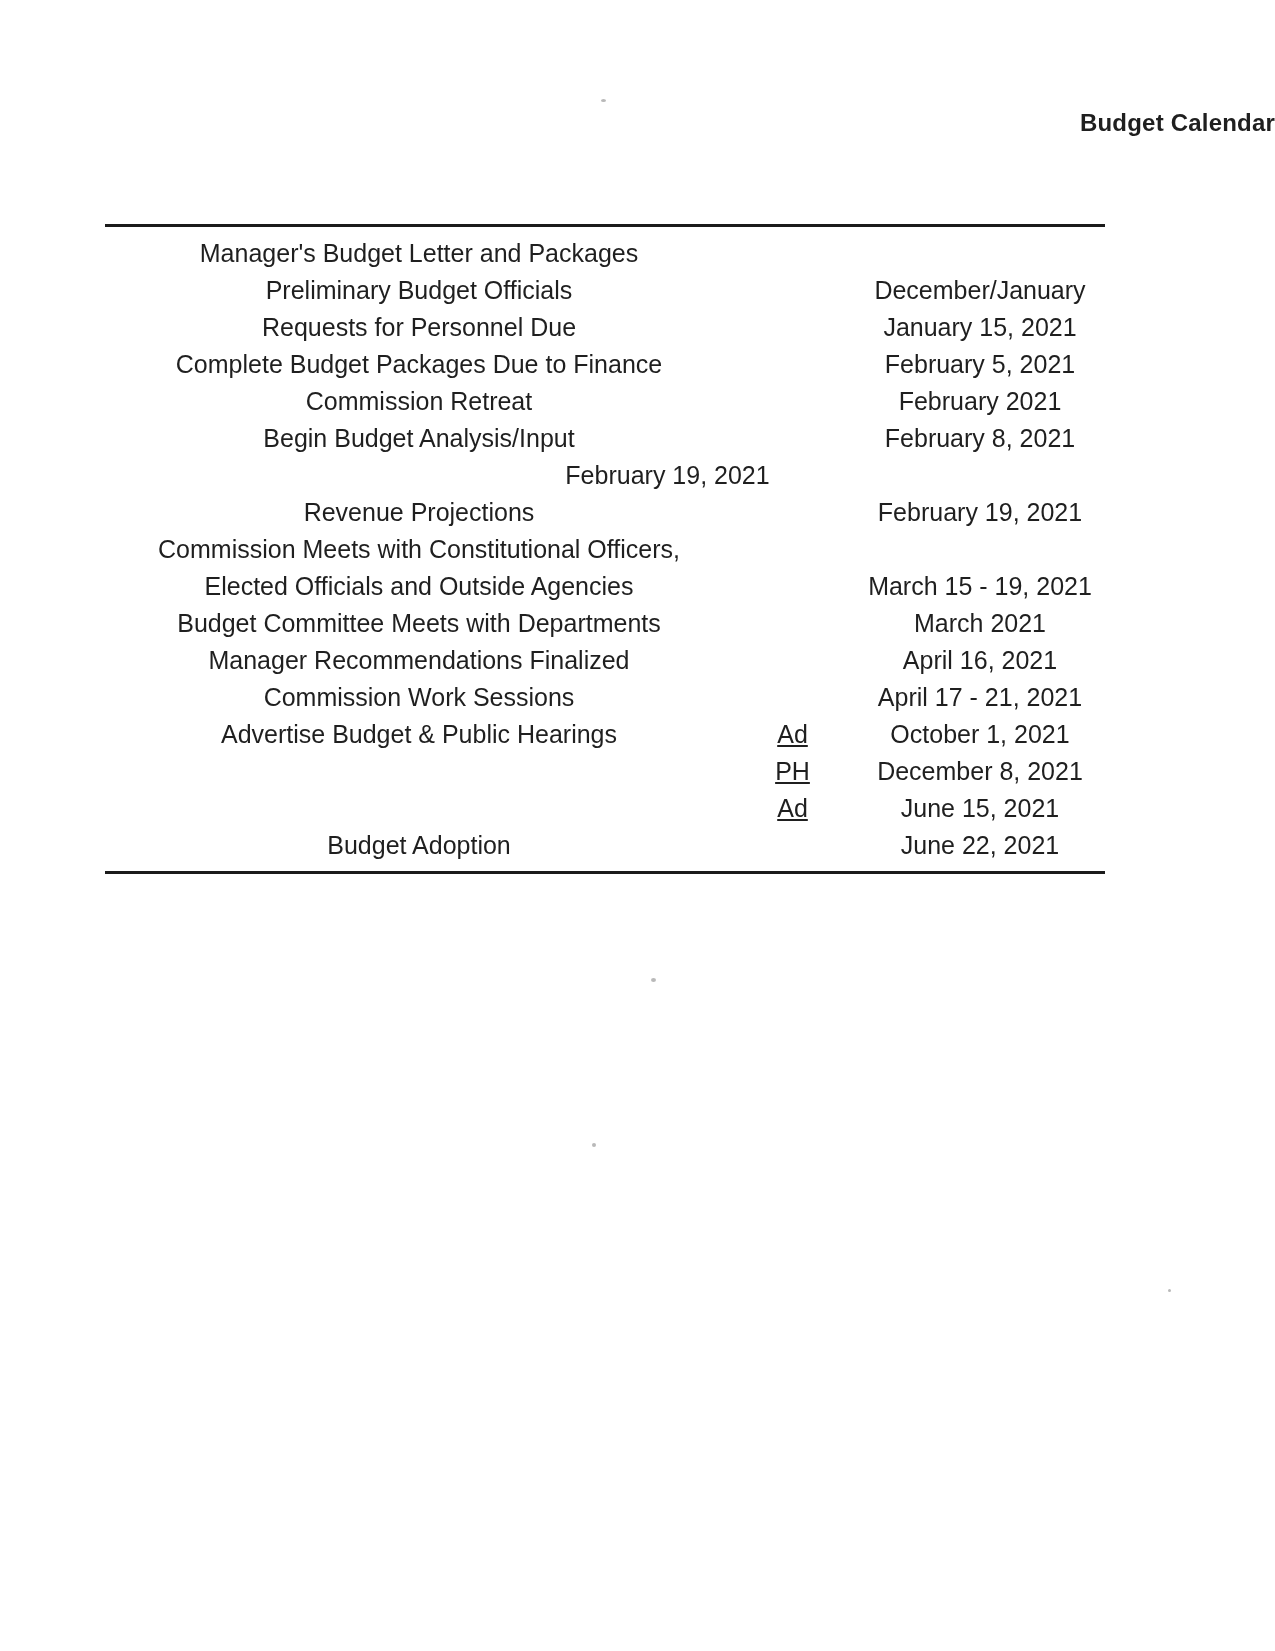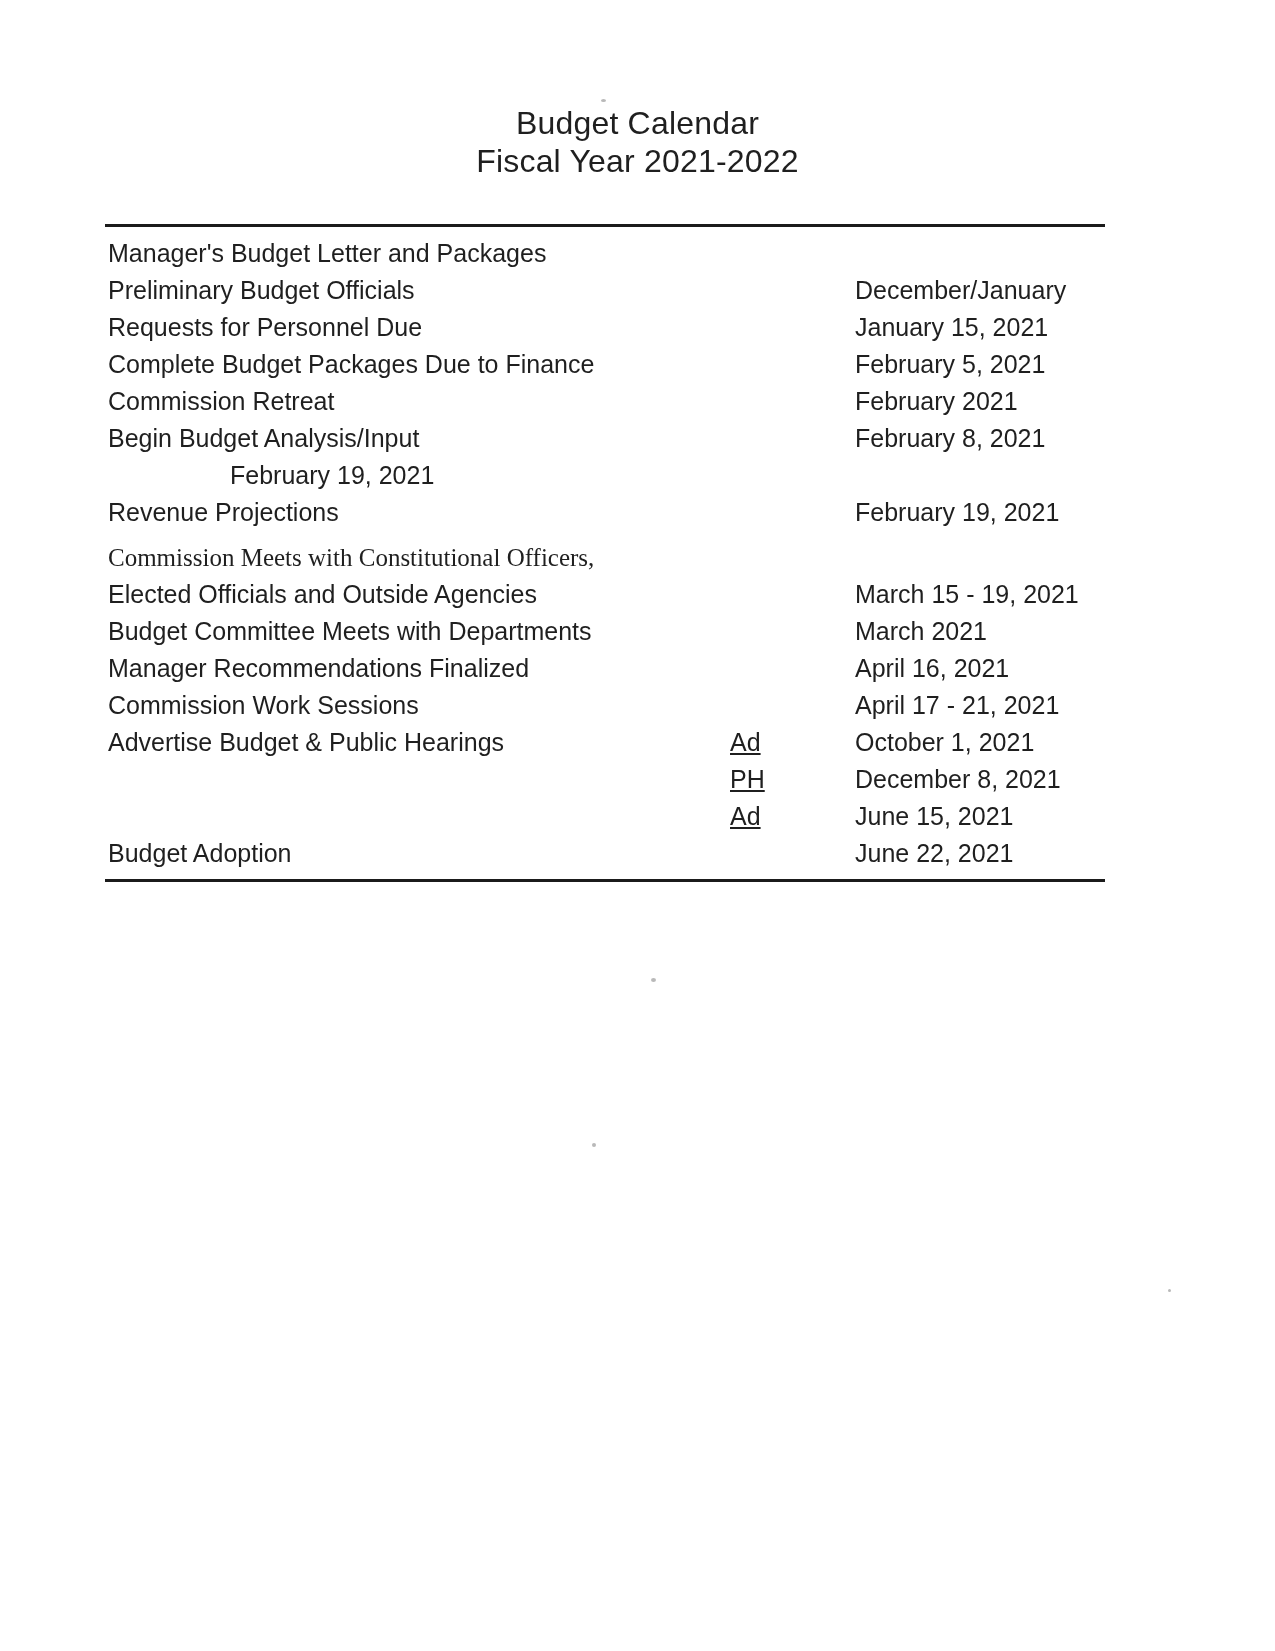--- a/index.html
+++ b/index.html
@@ -17,44 +17,45 @@
     overflow: hidden;
   }
   .title-block {
     position: absolute;
     top: 104px;
     left: 0;
     width: 100%;
     text-align: center;
   }
   .doc-title, .doc-subtitle {
-    font-weight: 400;
-    font-size: 32px;
+    font-weight: 700;
+    font-size: 24px;
     line-height: 38px;
     letter-spacing: 0.2px;
+    text-align: right;
   }
   .budget-table {
     position: absolute;
     left: 105px;
     top: 224px;
     width: 1000px;
     border-top: 3px solid #1b1b1b;
     border-bottom: 3px solid #1b1b1b;
     padding: 8px 0 7px 0;
   }
-  .rows { display: block; }
+  .rows { display: block; text-align: center; }
   .row {
     display: flex;
     align-items: baseline;
     font-size: 25px;
     line-height: 37px;
     white-space: pre;
   }
   
-  .row:nth-child(9) { margin-top: 8px; font-family: Liberation Serif, serif; }
+  .row:nth-child(9) { margin-top: 0; }
   .cell.activity {
     width: 622px;
     padding-left: 3px;
     overflow: hidden;
   }
   .cell.marker {
     width: 125px;
     text-decoration: underline;
   }
   .cell.date {
@@ -72,21 +73,20 @@
   .speck.s3 { left: 592px; top: 1143px; }
   .speck.s4 { left: 1168px; top: 1289px; width: 3px; height: 3px; }
 </style>
 </head>
 <body>
 
 <div class="page">
 
   <div class="title-block">
     <div class="doc-title">Budget Calendar</div>
-    <div class="doc-subtitle">Fiscal Year 2021-2022</div>
   </div>
 
   <div class="budget-table">
     <div class="rows">
         <div class="row">
     <span class="cell activity">Manager's Budget Letter and Packages</span>
     <span class="cell marker"></span>
   </div>
         <div class="row">
     <span class="cell activity">Preliminary Budget Officials</span>

